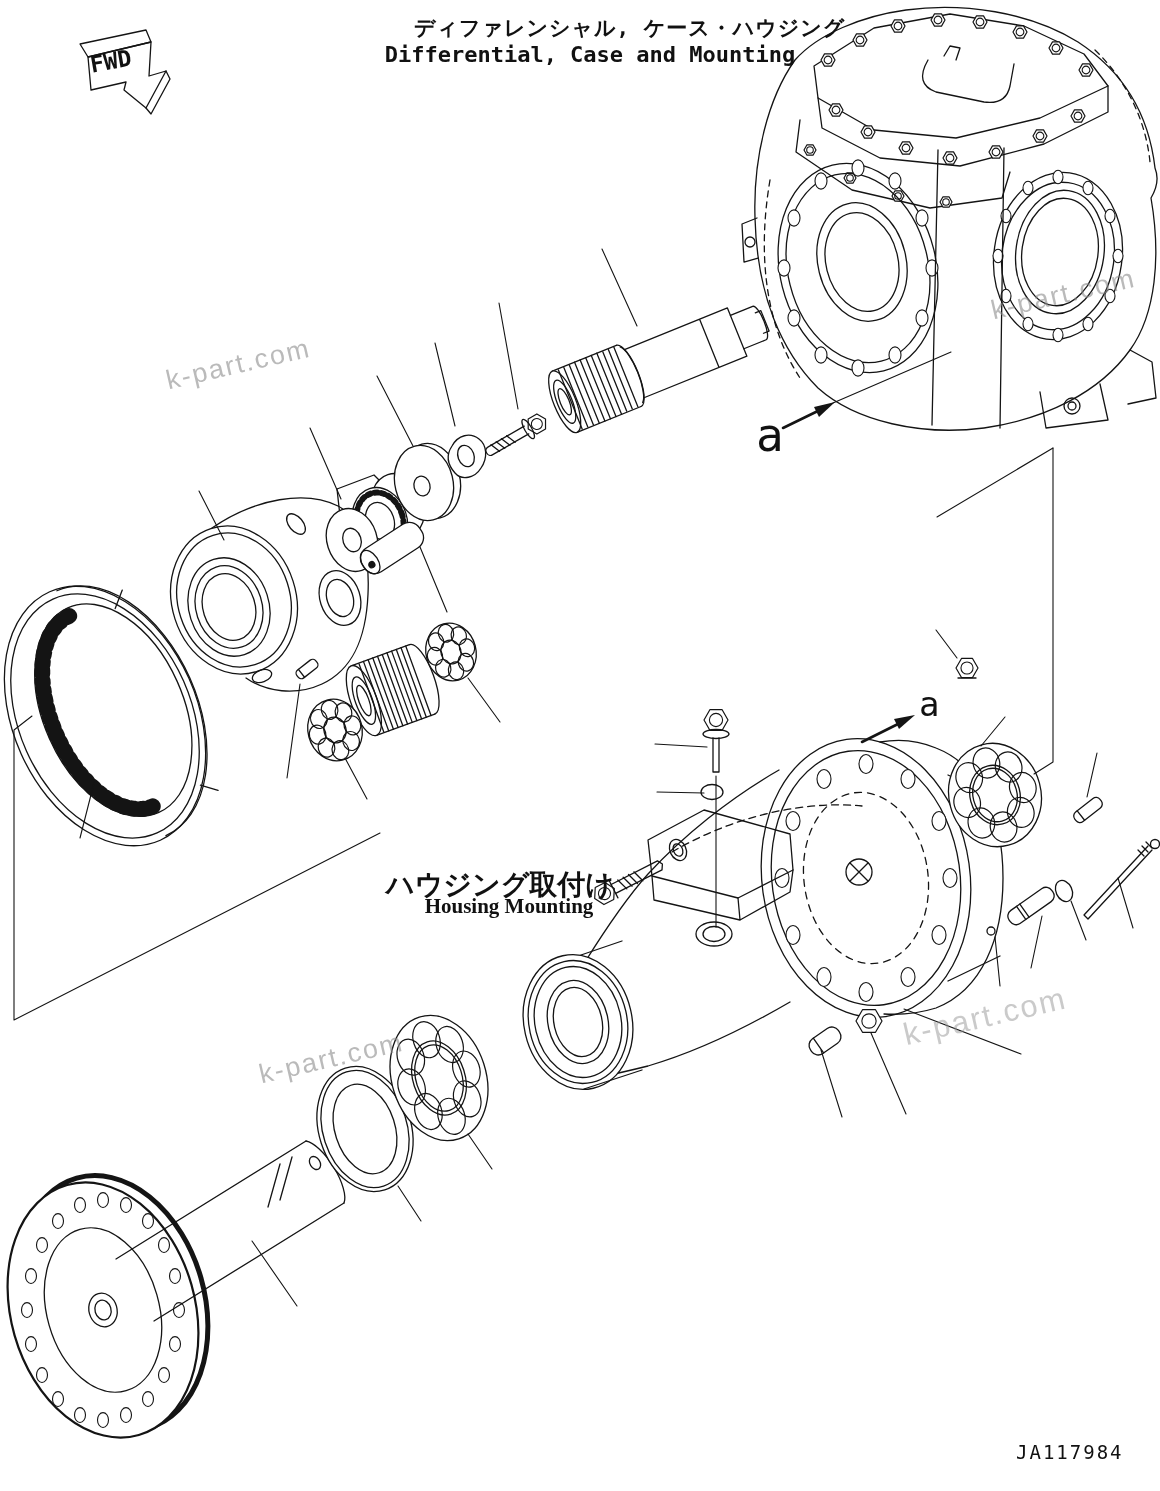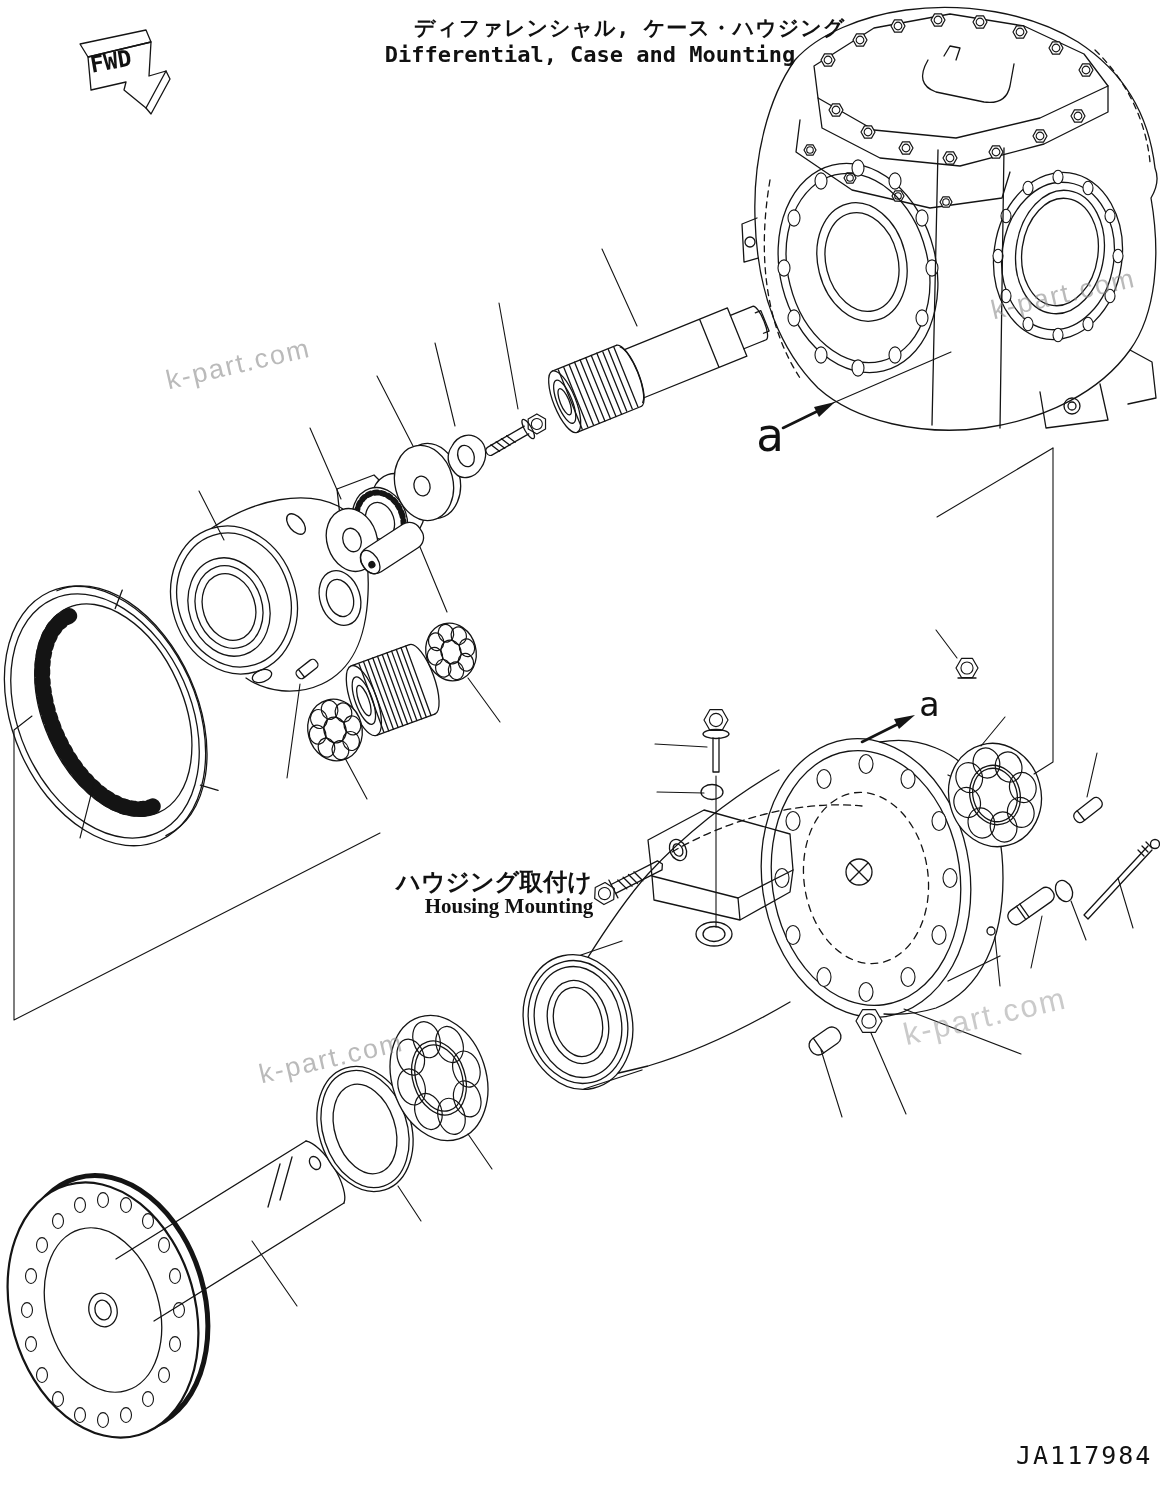--- a/index.html
+++ b/index.html
@@ -2,26 +2,26 @@
 <html><head>
 <meta charset="utf-8">
 <style>
   html,body{margin:0;padding:0;background:#fff;}
   #stage{position:relative;width:1160px;height:1491px;background:#fff;overflow:hidden;
          font-family:"DejaVu Sans Mono",monospace;color:#111;}
   #drawing{position:absolute;left:0;top:0;z-index:1;}
   .txt{position:absolute;z-index:3;white-space:nowrap;color:#111;}
   .title-ja{left:390px;top:14px;width:400px;text-align:center;font-size:21px;font-weight:bold;letter-spacing:1px;margin-left:24px;}
   .title-en{left:380px;top:42px;width:420px;text-align:center;font-size:22px;font-weight:bold;}
-  .hm-ja{left:386px;top:866px;width:216px;text-align:center;font-size:24px;font-weight:bold;}
+  .hm-ja{left:386px;top:866px;width:216px;text-align:center;font-size:28px;font-weight:bold;}
   .hm-en{left:376px;top:894px;width:266px;text-align:center;font-size:21px;font-weight:bold;font-family:Liberation Serif, serif;}
   .view-a1{left:756px;top:408px;font-size:46px;}
   .view-a2{left:919px;top:684px;font-size:34px;}
   .fwd{left:88px;top:52px;font-size:23px;font-weight:bold;transform:rotate(-10deg);transform-origin:left top;}
-  .dwg-no{left:1016px;top:1441px;font-size:25px;letter-spacing:2px;}
+  .dwg-no{left:1016px;top:1441px;font-size:19px;letter-spacing:2px;}
   .wm{position:absolute;z-index:2;font-family:"Liberation Sans",sans-serif;
       color:rgba(140,140,140,0.60);font-size:27px;transform:rotate(-13deg);
       transform-origin:left top;letter-spacing:2px;}
   .wm1{left:163px;top:366px;}
   .wm2{left:988px;top:296px;}
   .wm3{left:256px;top:1060px;}
   .wm4{left:900px;top:1018px;font-size:31px;color:rgba(150,150,150,0.5);}
 </style>
 </head>
 <body>

